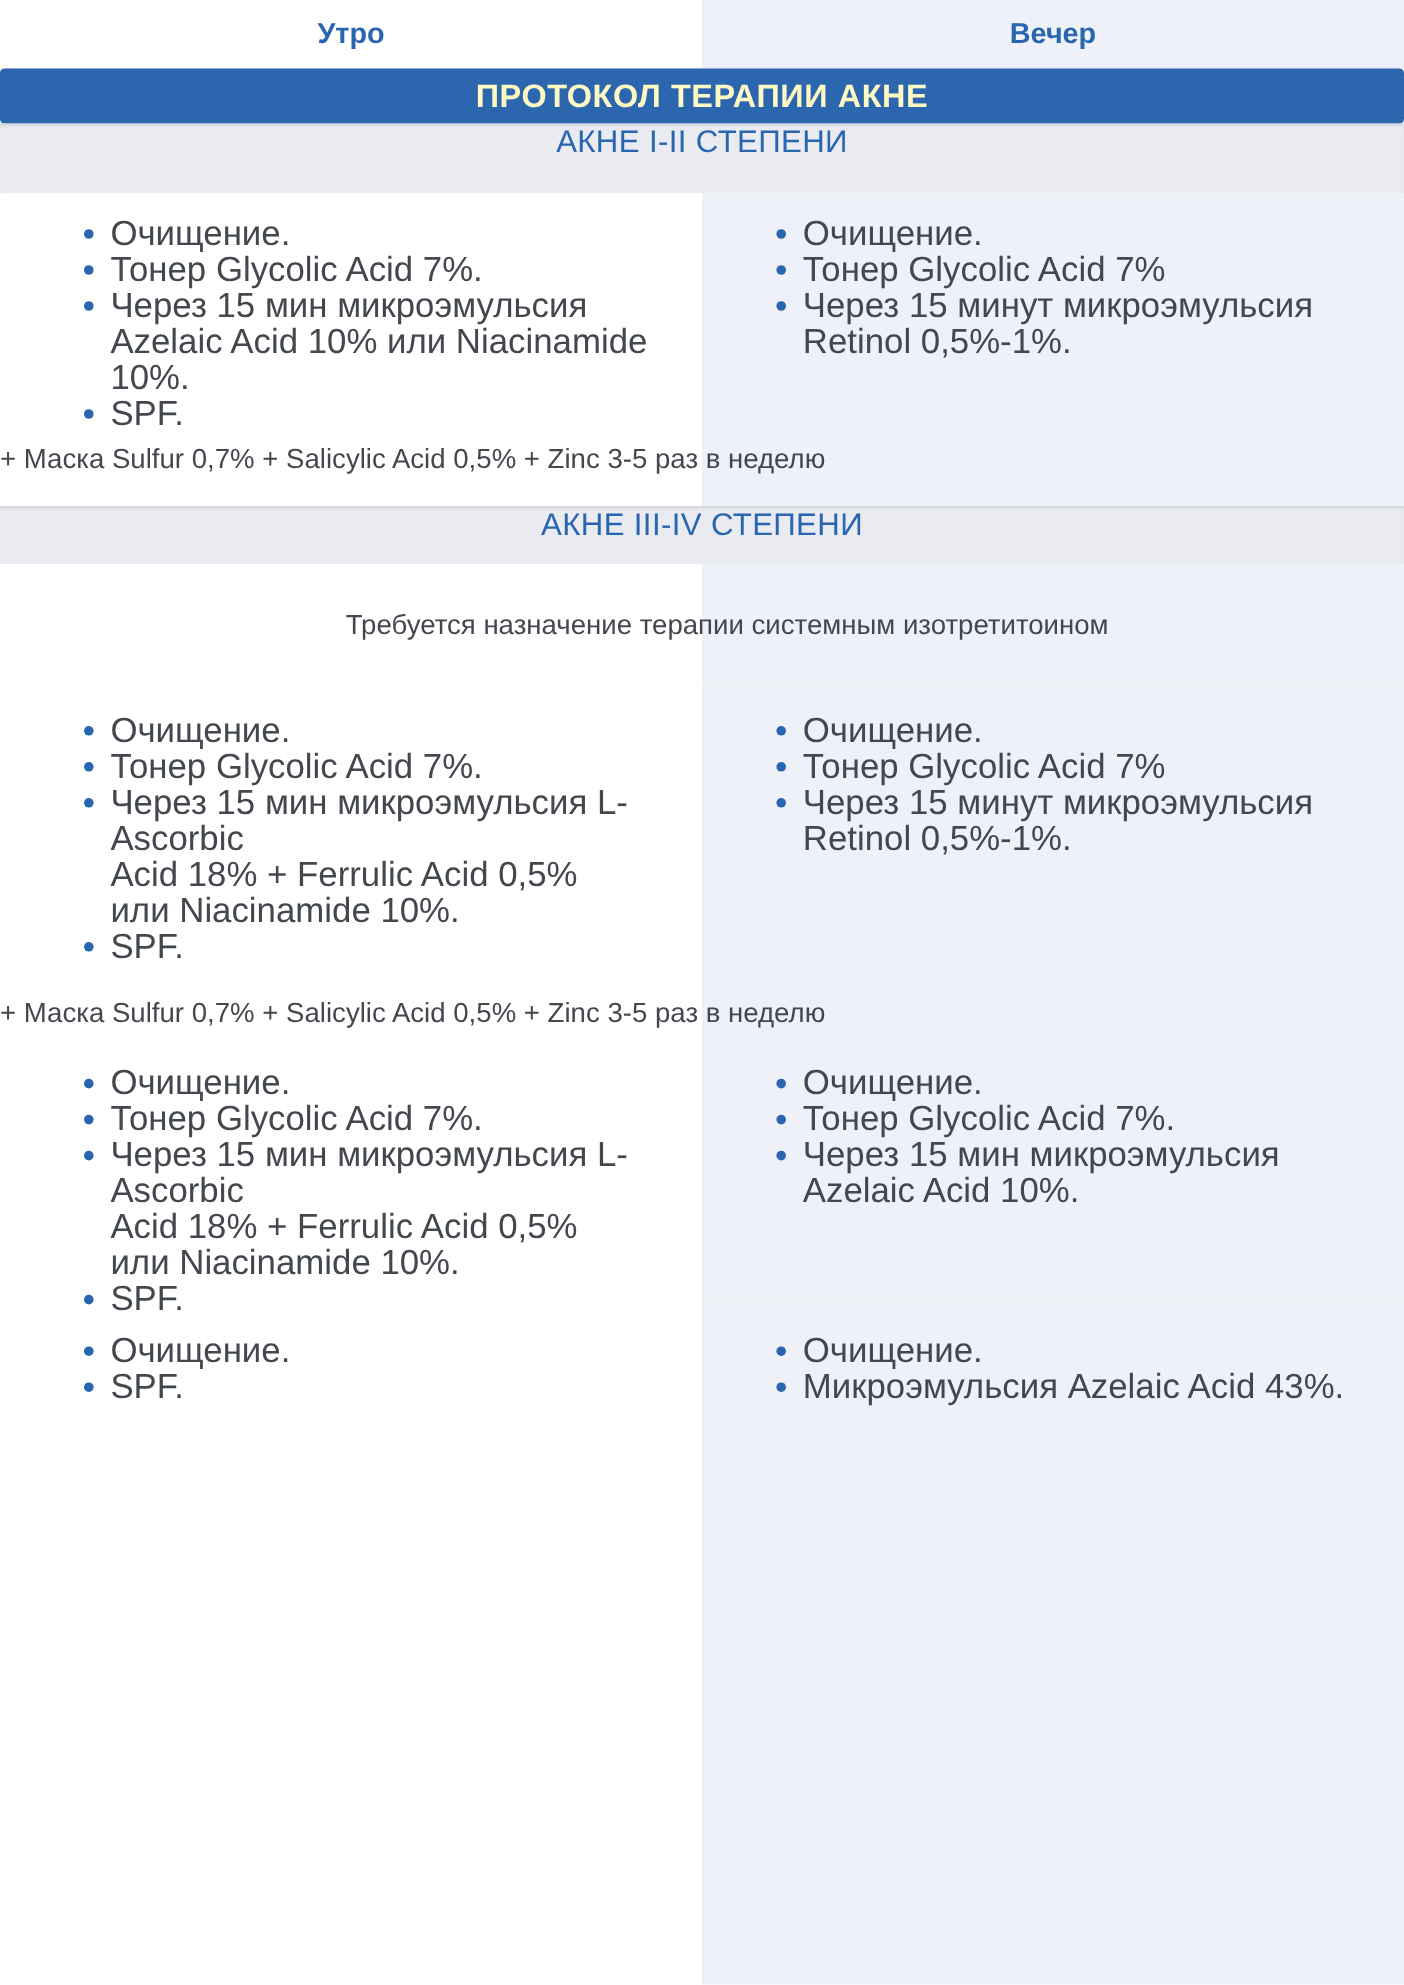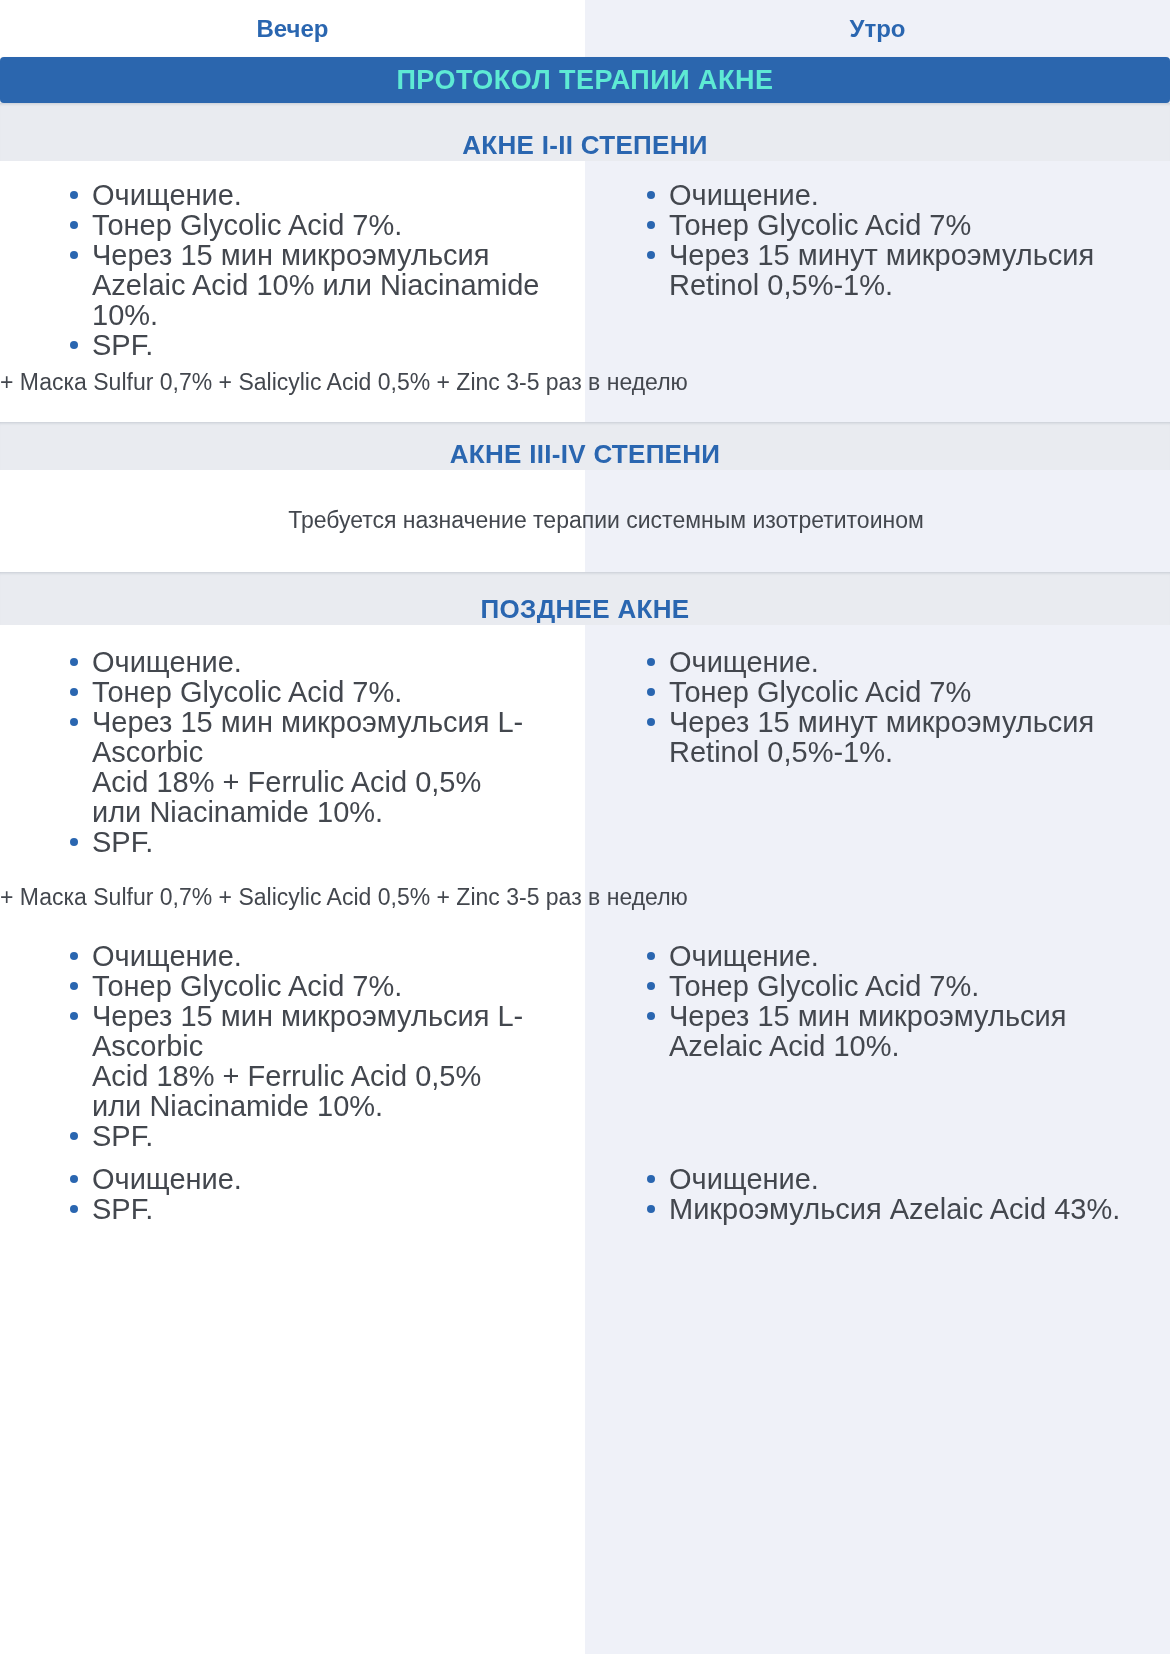--- a/index.html
+++ b/index.html
@@ -23,28 +23,28 @@
   
   .col-headers{height:57px;display:flex;flex:0 0 auto;}
   .col-headers .cell{
     width:50%;display:flex;align-items:center;justify-content:center;
     font-size:24px;font-weight:bold;color:var(--accent-blue);
   }
   
   .banner{
     height:46px;flex:0 0 auto;background:var(--banner-bg);border-radius:4px;
     display:flex;align-items:center;justify-content:center;
-    color:#5eead4;font-size:27px;font-weight:bold;letter-spacing:0.5px;
+    color:#fef9c3;font-size:27px;font-weight:bold;letter-spacing:0.5px;
     box-shadow:0 1px 2px rgba(30,50,90,0.25);
   }
   
   .band{
     flex:0 0 auto;background:var(--band-bg);
-    display:flex;align-items:flex-end;justify-content:center;
-    color:var(--accent-blue);font-size:26px;font-weight:bold;letter-spacing:0.3px;
+    display:flex;align-items:flex-start;justify-content:center;
+    color:var(--accent-blue);font-size:26px;font-weight:normal;letter-spacing:0.3px;
     box-shadow:inset 0 3px 3px -2px rgba(40,55,80,0.18);
   }
   .band.s1{height:58px}.band.s2{height:48px}.band.s3{height:53px}
   .band.s4{height:51px}.band.s5{height:55px}
   
   .content{flex:0 0 auto;}
   .content.c1{height:261px;padding-top:19px;}
   .content.c2{height:102px;padding-top:35px;padding-left:42px;}
   .content.c3{height:292px;padding-top:22px;}
   .content.c4{height:222px;padding-top:24px;}
@@ -66,22 +66,22 @@
   .center-text{
     text-align:center;font-size:23px;line-height:30px;color:var(--body-text);
   }
 </style>
 </head>
 <body>
 
 <div class="page">
 
   <div class="col-headers split">
+    <div class="cell">Утро</div>
     <div class="cell">Вечер</div>
-    <div class="cell">Утро</div>
   </div>
 
   <div class="banner">
     <span>ПРОТОКОЛ ТЕРАПИИ АКНЕ</span>
   </div>
 
   <div class="band s1">
     <span>АКНЕ I-II СТЕПЕНИ</span>
   </div>
   <div class="content c1 split">
@@ -107,23 +107,20 @@
     <div class="note">+ Маска Sulfur 0,7% + Salicylic Acid 0,5% + Zinc 3-5 раз в неделю</div>
   </div>
 
   <div class="band s2">
     <span>АКНЕ III-IV СТЕПЕНИ</span>
   </div>
   <div class="content c2 split">
     <div class="center-text">Требуется назначение терапии системным изотретитоином</div>
   </div>
 
-  <div class="band s3">
-    <span>ПОЗДНЕЕ АКНЕ</span>
-  </div>
   <div class="content c3 split">
     <div class="cols">
       <div class="col morning">
         <ul class="list">
           <li>Очищение.</li>
           <li>Тонер Glycolic Acid 7%.</li>
           <li>Через 15 мин микроэмульсия L-Ascorbic
 Acid 18% + Ferrulic Acid 0,5%
 или Niacinamide 10%.</li>
           <li>SPF.</li>

